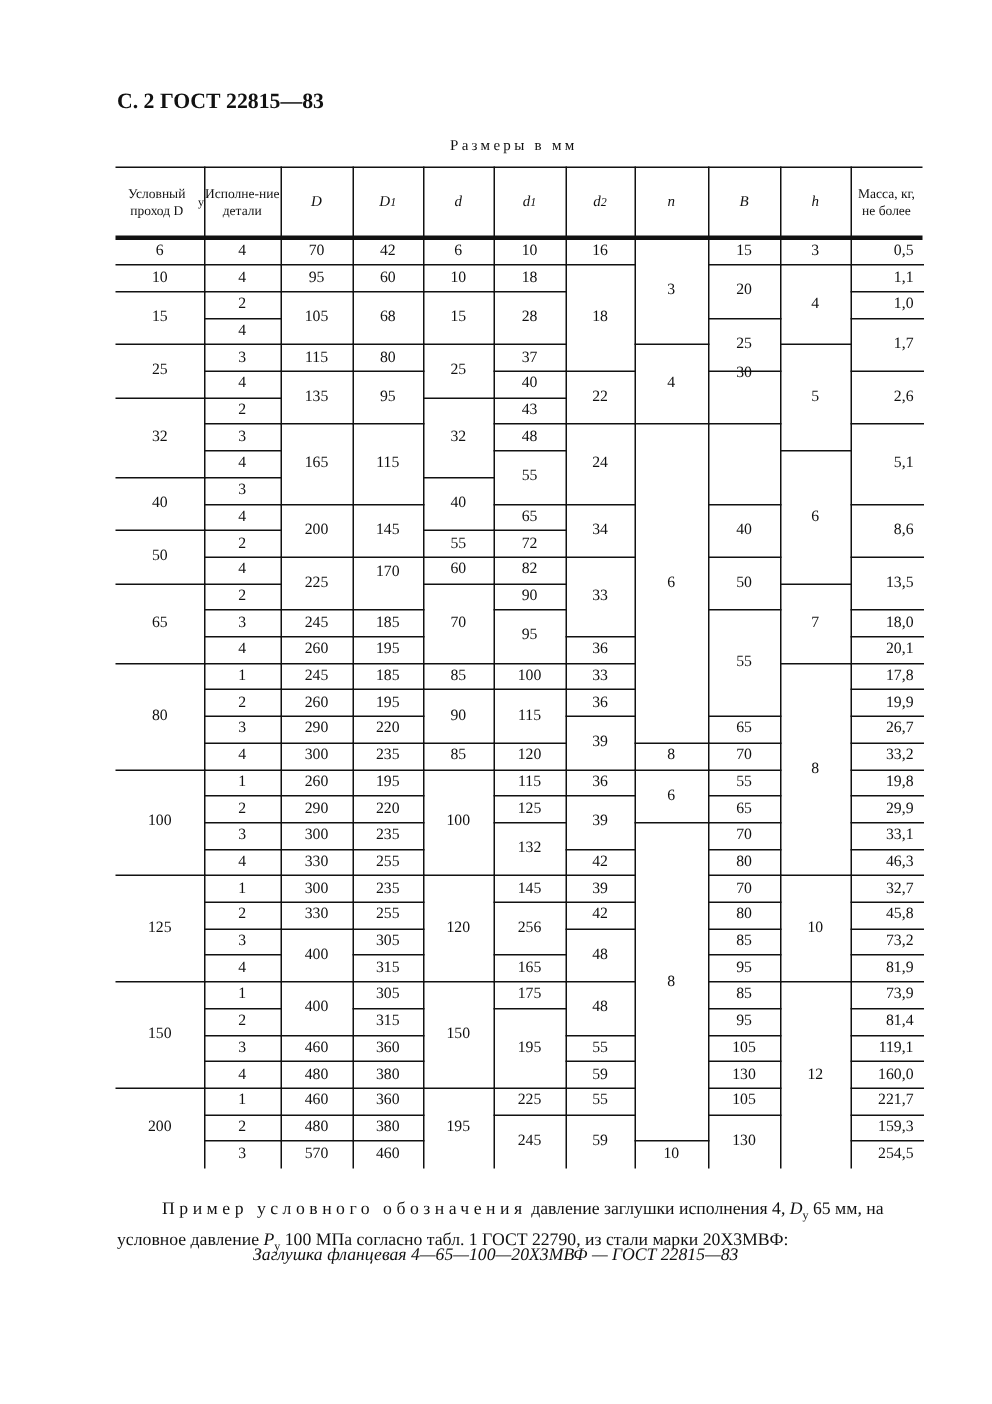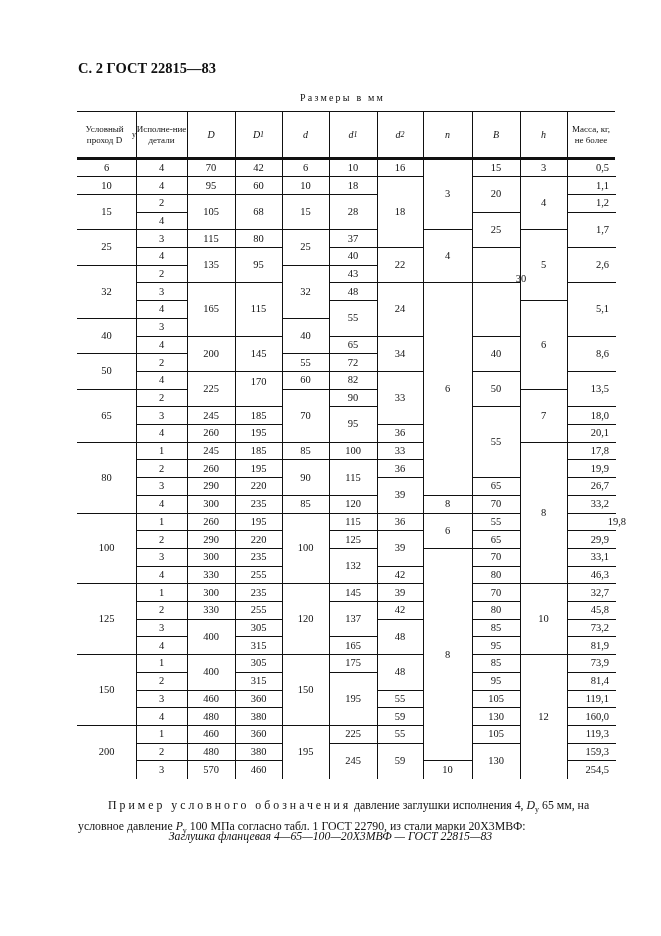--- a/index.html
+++ b/index.html
@@ -344,21 +344,21 @@
     <div class="cell" style="left: 329px; top: 495.3px; width: 48px; height: 17.7px;">120</div>
     <div class="hline" style="left: 329px; top: 512.5px; width: 49px; height: 1px;"></div>
     <div class="cell" style="left: 329px; top: 513px; width: 48px; height: 17.7px;">115</div>
     <div class="hline" style="left: 329px; top: 530.2px; width: 49px; height: 1px;"></div>
     <div class="cell" style="left: 329px; top: 530.7px; width: 48px; height: 17.7px;">125</div>
     <div class="hline" style="left: 329px; top: 547.9px; width: 49px; height: 1px;"></div>
     <div class="cell" style="left: 329px; top: 548.4px; width: 48px; height: 35.4px;">132</div>
     <div class="hline" style="left: 329px; top: 583.3px; width: 49px; height: 1px;"></div>
     <div class="cell" style="left: 329px; top: 583.8px; width: 48px; height: 17.7px;">145</div>
     <div class="hline" style="left: 329px; top: 601px; width: 49px; height: 1px;"></div>
-    <div class="cell" style="left: 329px; top: 601.5px; width: 48px; height: 35.4px;">137</div>
+    <div class="cell" style="left: 329px; top: 601.5px; width: 48px; height: 35.4px;">256</div>
     <div class="hline" style="left: 329px; top: 636.4px; width: 49px; height: 1px;"></div>
     <div class="cell" style="left: 329px; top: 636.9px; width: 48px; height: 17.7px;">165</div>
     <div class="hline" style="left: 329px; top: 654.1px; width: 49px; height: 1px;"></div>
     <div class="cell" style="left: 329px; top: 654.6px; width: 48px; height: 17.7px;">175</div>
     <div class="hline" style="left: 329px; top: 671.8px; width: 49px; height: 1px;"></div>
     <div class="cell" style="left: 329px; top: 672.3px; width: 48px; height: 53.1px;">195</div>
     <div class="hline" style="left: 329px; top: 724.9px; width: 49px; height: 1px;"></div>
     <div class="cell" style="left: 329px; top: 725.4px; width: 48px; height: 17.7px;">225</div>
     <div class="hline" style="left: 329px; top: 742.6px; width: 49px; height: 1px;"></div>
     <div class="cell" style="left: 329px; top: 743.1px; width: 48px; height: 35.4px;">245</div>
@@ -415,21 +415,21 @@
     <div class="hline" style="left: 423px; top: 547.9px; width: 50px; height: 1px;"></div>
     <div class="cell" style="left: 423px; top: 548.4px; width: 49px; height: 212.4px;">8</div>
     <div class="hline" style="left: 423px; top: 760.3px; width: 50px; height: 1px;"></div>
     <div class="cell" style="left: 423px; top: 760.8px; width: 49px; height: 17.7px;">10</div>
     <div class="cell" style="left: 472px; top: 159px; width: 48px; height: 17.7px;">15</div>
     <div class="hline" style="left: 472px; top: 176.2px; width: 49px; height: 1px;"></div>
     <div class="cell" style="left: 472px; top: 176.7px; width: 48px; height: 35.4px;">20</div>
     <div class="hline" style="left: 472px; top: 211.6px; width: 49px; height: 1px;"></div>
     <div class="cell" style="left: 472px; top: 212.1px; width: 48px; height: 35.4px;">25</div>
     <div class="hline" style="left: 472px; top: 247px; width: 49px; height: 1px;"></div>
-    <div class="cell" style="left: 472px; top: 261px; width: 48px; height: 35.4px; margin-left: 25px;">30</div>
+    <div class="cell" style="left: 472px; top: 231px; width: 48px; height: 35.4px;">30</div>
     <div class="hline" style="left: 472px; top: 282.4px; width: 49px; height: 1px;"></div>
     <div class="hline" style="left: 472px; top: 335.5px; width: 49px; height: 1px;"></div>
     <div class="cell" style="left: 472px; top: 336px; width: 48px; height: 35.4px;">40</div>
     <div class="hline" style="left: 472px; top: 370.9px; width: 49px; height: 1px;"></div>
     <div class="cell" style="left: 472px; top: 371.4px; width: 48px; height: 35.4px;">50</div>
     <div class="hline" style="left: 472px; top: 406.3px; width: 49px; height: 1px;"></div>
     <div class="cell" style="left: 472px; top: 406.8px; width: 48px; height: 70.8px;">55</div>
     <div class="hline" style="left: 472px; top: 477.1px; width: 49px; height: 1px;"></div>
     <div class="cell" style="left: 472px; top: 477.6px; width: 48px; height: 17.7px;">65</div>
     <div class="hline" style="left: 472px; top: 494.8px; width: 49px; height: 1px;"></div>
@@ -474,21 +474,21 @@
     <div class="hline" style="left: 520px; top: 441.7px; width: 48px; height: 1px;"></div>
     <div class="cell" style="left: 520px; top: 442.2px; width: 47px; height: 141.6px;">8</div>
     <div class="hline" style="left: 520px; top: 583.3px; width: 48px; height: 1px;"></div>
     <div class="cell" style="left: 520px; top: 583.8px; width: 47px; height: 70.8px;">10</div>
     <div class="hline" style="left: 520px; top: 654.1px; width: 48px; height: 1px;"></div>
     <div class="cell" style="left: 520px; top: 654.6px; width: 47px; height: 123.9px;">12</div>
     <div class="cell right" style="left: 567px; top: 159px; width: 48px; height: 17.7px;">0,5</div>
     <div class="hline" style="left: 567px; top: 176.2px; width: 49px; height: 1px;"></div>
     <div class="cell right" style="left: 567px; top: 176.7px; width: 48px; height: 17.7px;">1,1</div>
     <div class="hline" style="left: 567px; top: 193.9px; width: 49px; height: 1px;"></div>
-    <div class="cell right" style="left: 567px; top: 194.4px; width: 48px; height: 17.7px;">1,2</div>
+    <div class="cell right" style="left: 567px; top: 194.4px; width: 48px; height: 17.7px;">1,0</div>
     <div class="hline" style="left: 567px; top: 211.6px; width: 49px; height: 1px;"></div>
     <div class="cell right" style="left: 567px; top: 212.1px; width: 48px; height: 35.4px;">1,7</div>
     <div class="hline" style="left: 567px; top: 247px; width: 49px; height: 1px;"></div>
     <div class="cell right" style="left: 567px; top: 247.5px; width: 48px; height: 35.4px;">2,6</div>
     <div class="hline" style="left: 567px; top: 282.4px; width: 49px; height: 1px;"></div>
     <div class="cell right" style="left: 567px; top: 282.9px; width: 48px; height: 53.1px;">5,1</div>
     <div class="hline" style="left: 567px; top: 335.5px; width: 49px; height: 1px;"></div>
     <div class="cell right" style="left: 567px; top: 336px; width: 48px; height: 35.4px;">8,6</div>
     <div class="hline" style="left: 567px; top: 370.9px; width: 49px; height: 1px;"></div>
     <div class="cell right" style="left: 567px; top: 371.4px; width: 48px; height: 35.4px;">13,5</div>
@@ -498,21 +498,21 @@
     <div class="cell right" style="left: 567px; top: 424.5px; width: 48px; height: 17.7px;">20,1</div>
     <div class="hline" style="left: 567px; top: 441.7px; width: 49px; height: 1px;"></div>
     <div class="cell right" style="left: 567px; top: 442.2px; width: 48px; height: 17.7px;">17,8</div>
     <div class="hline" style="left: 567px; top: 459.4px; width: 49px; height: 1px;"></div>
     <div class="cell right" style="left: 567px; top: 459.9px; width: 48px; height: 17.7px;">19,9</div>
     <div class="hline" style="left: 567px; top: 477.1px; width: 49px; height: 1px;"></div>
     <div class="cell right" style="left: 567px; top: 477.6px; width: 48px; height: 17.7px;">26,7</div>
     <div class="hline" style="left: 567px; top: 494.8px; width: 49px; height: 1px;"></div>
     <div class="cell right" style="left: 567px; top: 495.3px; width: 48px; height: 17.7px;">33,2</div>
     <div class="hline" style="left: 567px; top: 512.5px; width: 49px; height: 1px;"></div>
-    <div class="cell right" style="left: 567px; top: 513px; width: 48px; height: 17.7px; margin-left: 17px;">19,8</div>
+    <div class="cell right" style="left: 567px; top: 513px; width: 48px; height: 17.7px;">19,8</div>
     <div class="hline" style="left: 567px; top: 530.2px; width: 49px; height: 1px;"></div>
     <div class="cell right" style="left: 567px; top: 530.7px; width: 48px; height: 17.7px;">29,9</div>
     <div class="hline" style="left: 567px; top: 547.9px; width: 49px; height: 1px;"></div>
     <div class="cell right" style="left: 567px; top: 548.4px; width: 48px; height: 17.7px;">33,1</div>
     <div class="hline" style="left: 567px; top: 565.6px; width: 49px; height: 1px;"></div>
     <div class="cell right" style="left: 567px; top: 566.1px; width: 48px; height: 17.7px;">46,3</div>
     <div class="hline" style="left: 567px; top: 583.3px; width: 49px; height: 1px;"></div>
     <div class="cell right" style="left: 567px; top: 583.8px; width: 48px; height: 17.7px;">32,7</div>
     <div class="hline" style="left: 567px; top: 601px; width: 49px; height: 1px;"></div>
     <div class="cell right" style="left: 567px; top: 601.5px; width: 48px; height: 17.7px;">45,8</div>
@@ -522,21 +522,21 @@
     <div class="cell right" style="left: 567px; top: 636.9px; width: 48px; height: 17.7px;">81,9</div>
     <div class="hline" style="left: 567px; top: 654.1px; width: 49px; height: 1px;"></div>
     <div class="cell right" style="left: 567px; top: 654.6px; width: 48px; height: 17.7px;">73,9</div>
     <div class="hline" style="left: 567px; top: 671.8px; width: 49px; height: 1px;"></div>
     <div class="cell right" style="left: 567px; top: 672.3px; width: 48px; height: 17.7px;">81,4</div>
     <div class="hline" style="left: 567px; top: 689.5px; width: 49px; height: 1px;"></div>
     <div class="cell right" style="left: 567px; top: 690px; width: 48px; height: 17.7px;">119,1</div>
     <div class="hline" style="left: 567px; top: 707.2px; width: 49px; height: 1px;"></div>
     <div class="cell right" style="left: 567px; top: 707.7px; width: 48px; height: 17.7px;">160,0</div>
     <div class="hline" style="left: 567px; top: 724.9px; width: 49px; height: 1px;"></div>
-    <div class="cell right" style="left: 567px; top: 725.4px; width: 48px; height: 17.7px;">119,3</div>
+    <div class="cell right" style="left: 567px; top: 725.4px; width: 48px; height: 17.7px;">221,7</div>
     <div class="hline" style="left: 567px; top: 742.6px; width: 49px; height: 1px;"></div>
     <div class="cell right" style="left: 567px; top: 743.1px; width: 48px; height: 17.7px;">159,3</div>
     <div class="hline" style="left: 567px; top: 760.3px; width: 49px; height: 1px;"></div>
     <div class="cell right" style="left: 567px; top: 760.8px; width: 48px; height: 17.7px;">254,5</div>
   </div>
 
 <div class="example">
   <div class="lead">
     <span class="spaced">Пример условного обозначения</span><span> давление заглушки исполнения 4, </span><i>D</i><sub>y</sub><span> 65 мм, на условное давление </span><i>P</i><sub>y</sub><span> 100 МПа согласно табл. 1 ГОСТ 22790, из стали марки 20Х3МВФ:</span>
   </div>

